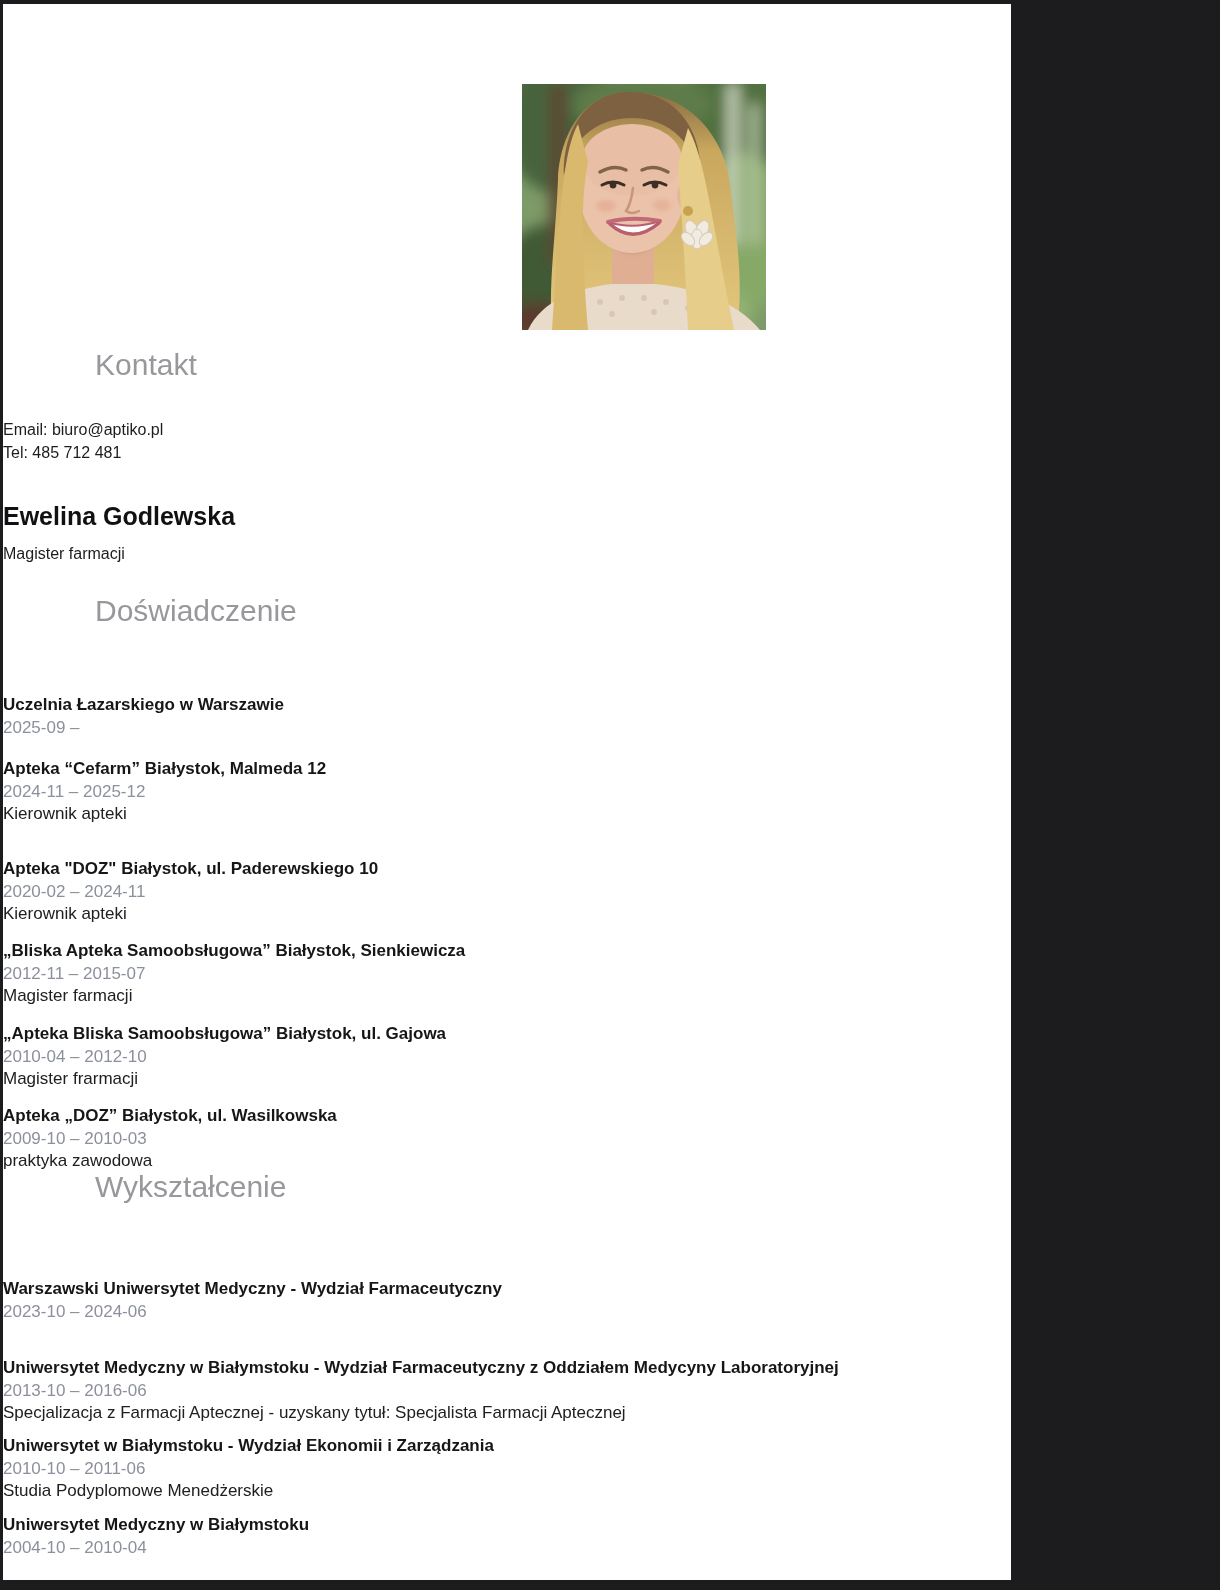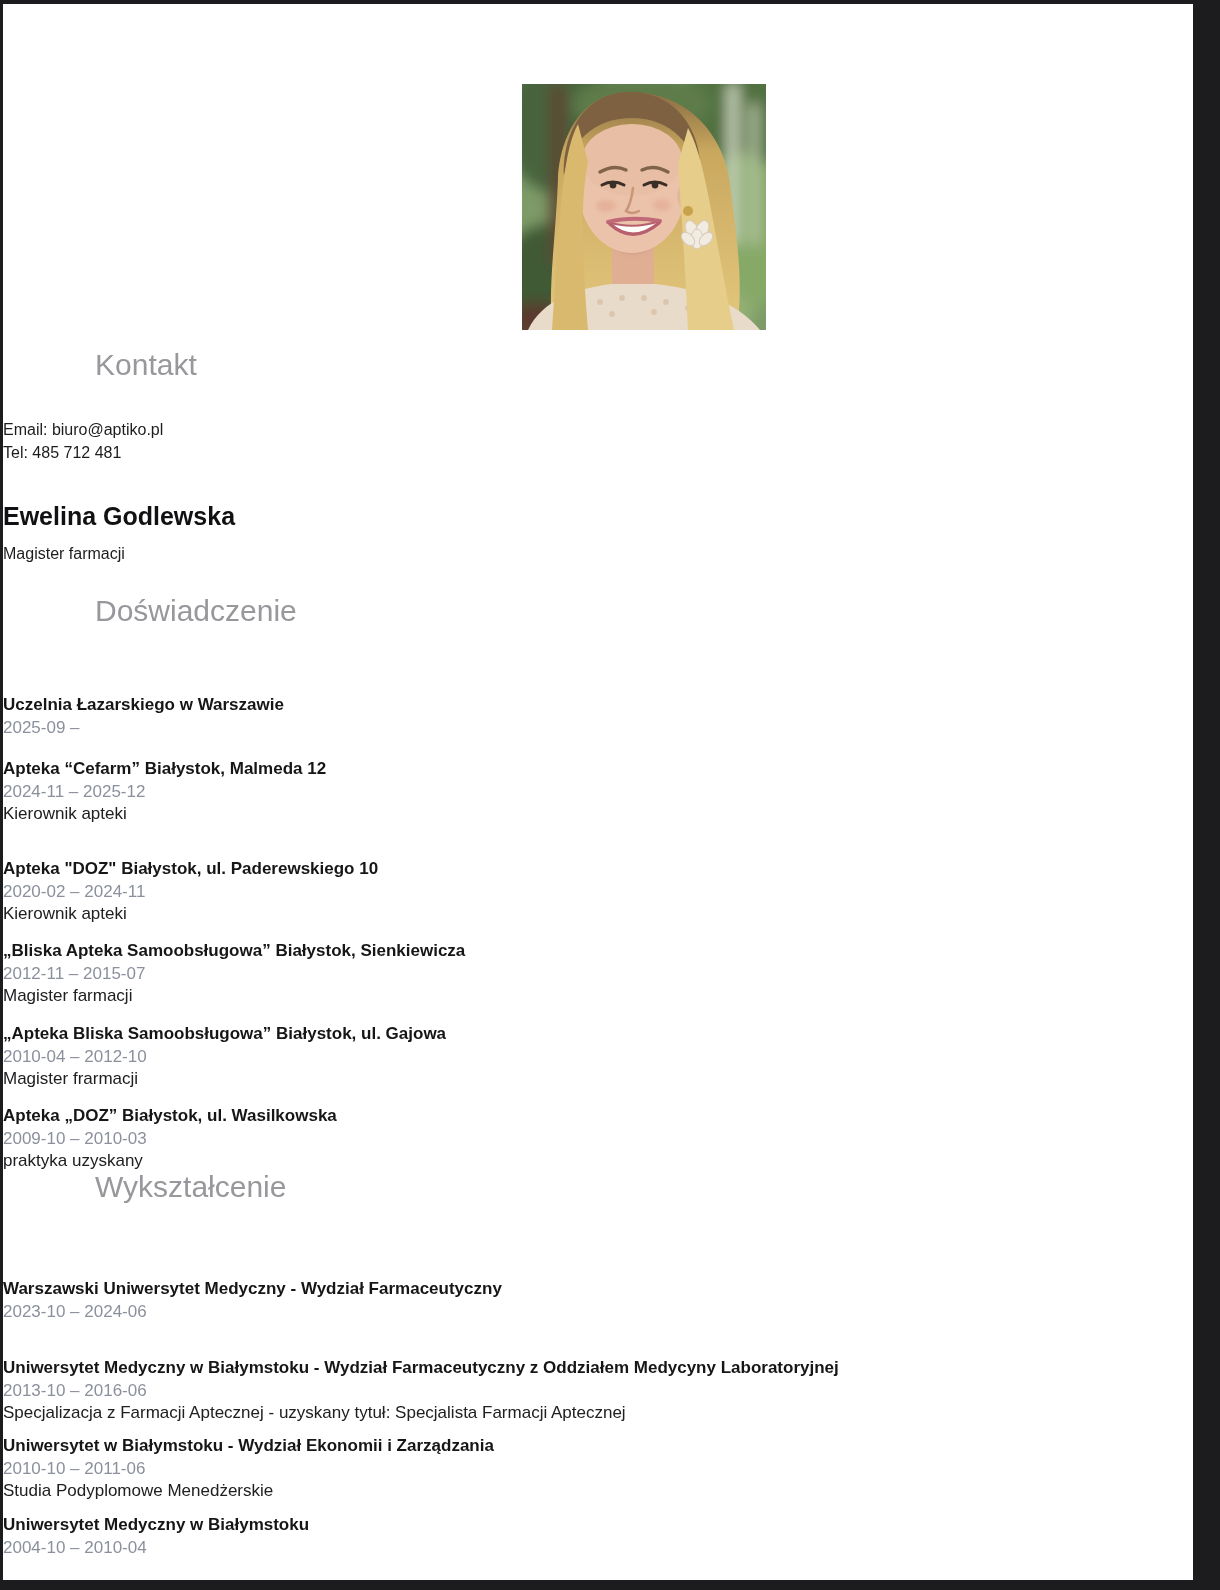--- a/index.html
+++ b/index.html
@@ -5,21 +5,21 @@
   html,body{margin:0;padding:0;}
   body{
     width:1220px;height:1590px;
     background:#1c1c1e;
     font-family:"Liberation Sans",sans-serif;
     position:relative;
     overflow:hidden;
   }
   .page{
     position:absolute;left:3px;top:4px;
-    width:1190px;height:1576px;
+    width:1008px;height:1576px;
     background:#ffffff;
     overflow:hidden;
   }
   .section-heading{
     position:absolute;left:92px;
     font-size:30px;line-height:36px;
     color:#97979c;font-weight:400;
   }
   .centered{position:absolute;left:0;right:0;text-align:left;}
   .contact-line{font-size:16px;line-height:23px;color:#1d1d1f;}
@@ -160,21 +160,21 @@
     <div class="edesc">Magister farmacji</div>
   </div>
   <div class="centered entry" style="top:989px">
     <div class="etitle">„Apteka Bliska Samoobsługowa” Białystok, ul. Gajowa</div>
     <div class="edate">2010-04 – 2012-10</div>
     <div class="edesc">Magister frarmacji</div>
   </div>
   <div class="centered entry" style="top:1071px">
     <div class="etitle">Apteka „DOZ” Białystok, ul. Wasilkowska</div>
     <div class="edate">2009-10 – 2010-03</div>
-    <div class="edesc">praktyka uzyskany</div>
+    <div class="edesc">praktyka zawodowa</div>
   </div>
 
   <div class="section-heading" style="top:1165px">Wykształcenie</div>
 
   <div class="centered entry" style="top:1244px">
     <div class="etitle">Warszawski Uniwersytet Medyczny - Wydział Farmaceutyczny</div>
     <div class="edate">2023-10 – 2024-06</div>
   </div>
   <div class="centered entry" style="top:1323px">
     <div class="etitle">Uniwersytet Medyczny w Białymstoku - Wydział Farmaceutyczny z Oddziałem Medycyny Laboratoryjnej</div>

